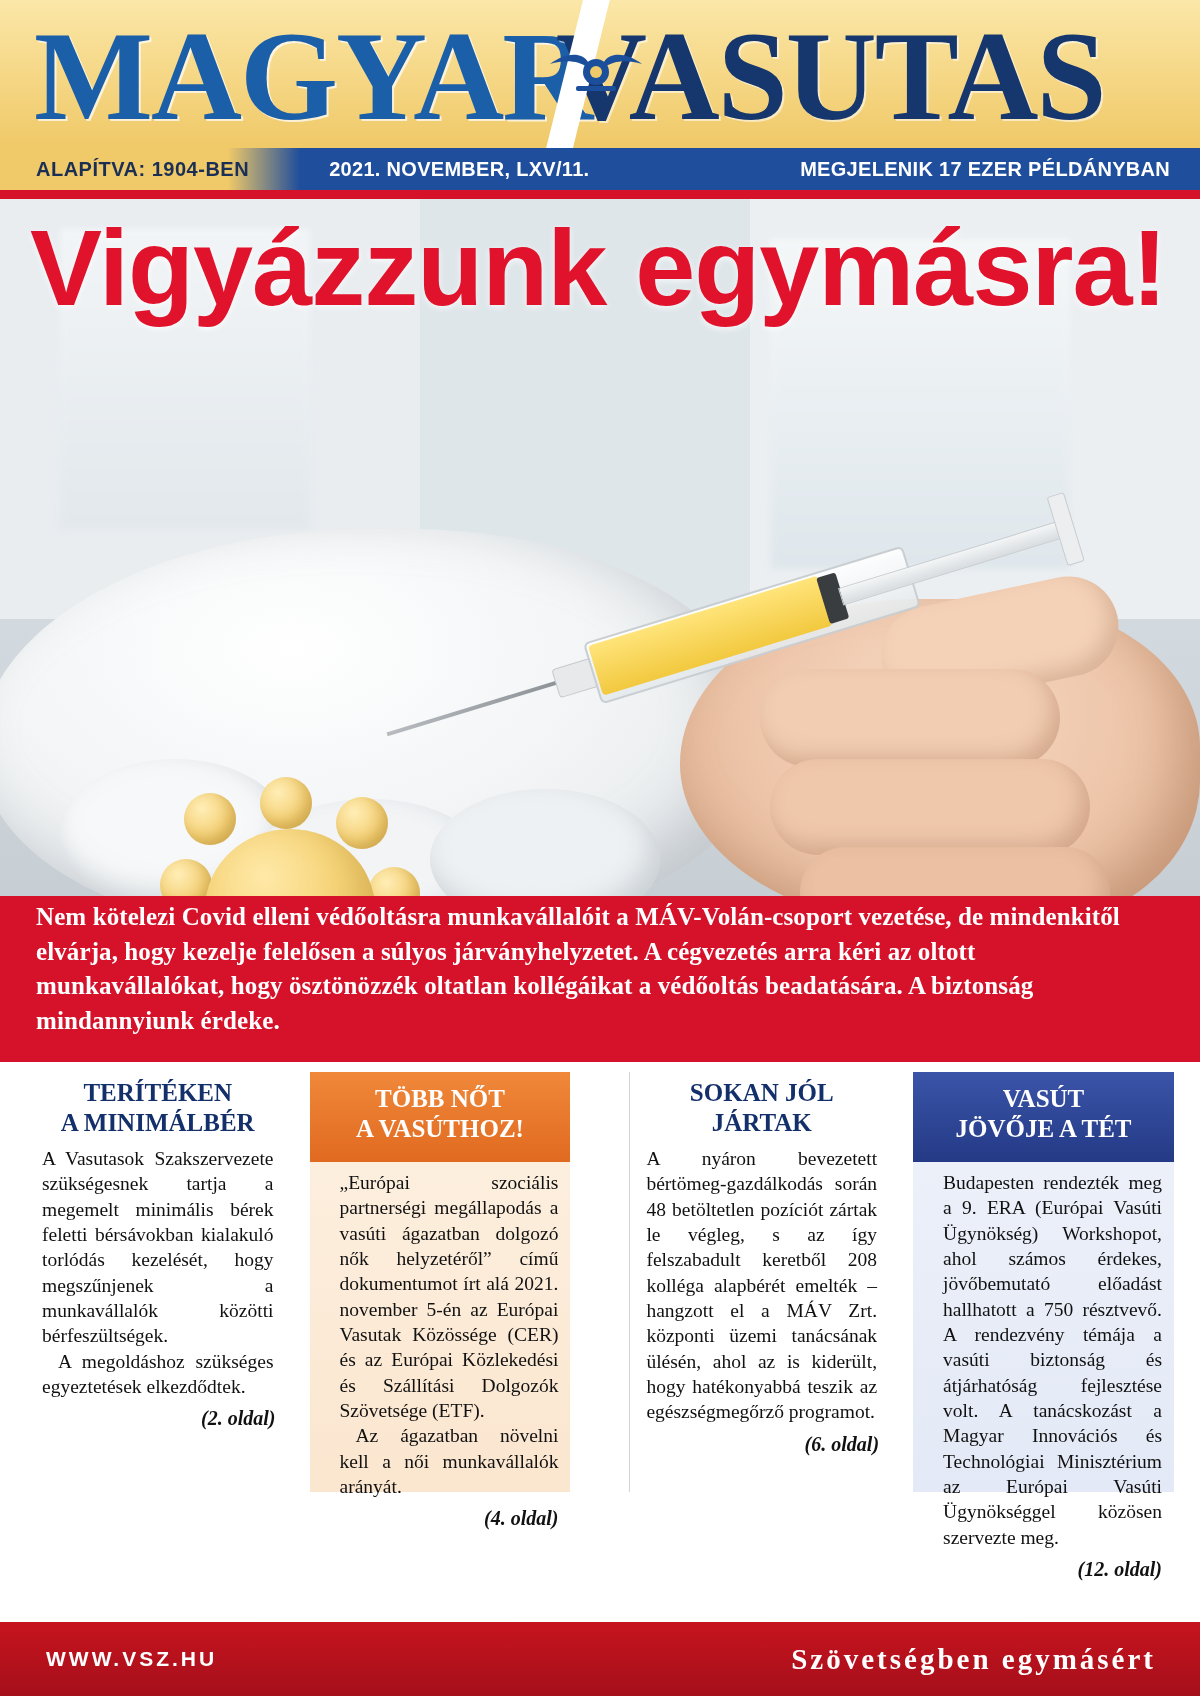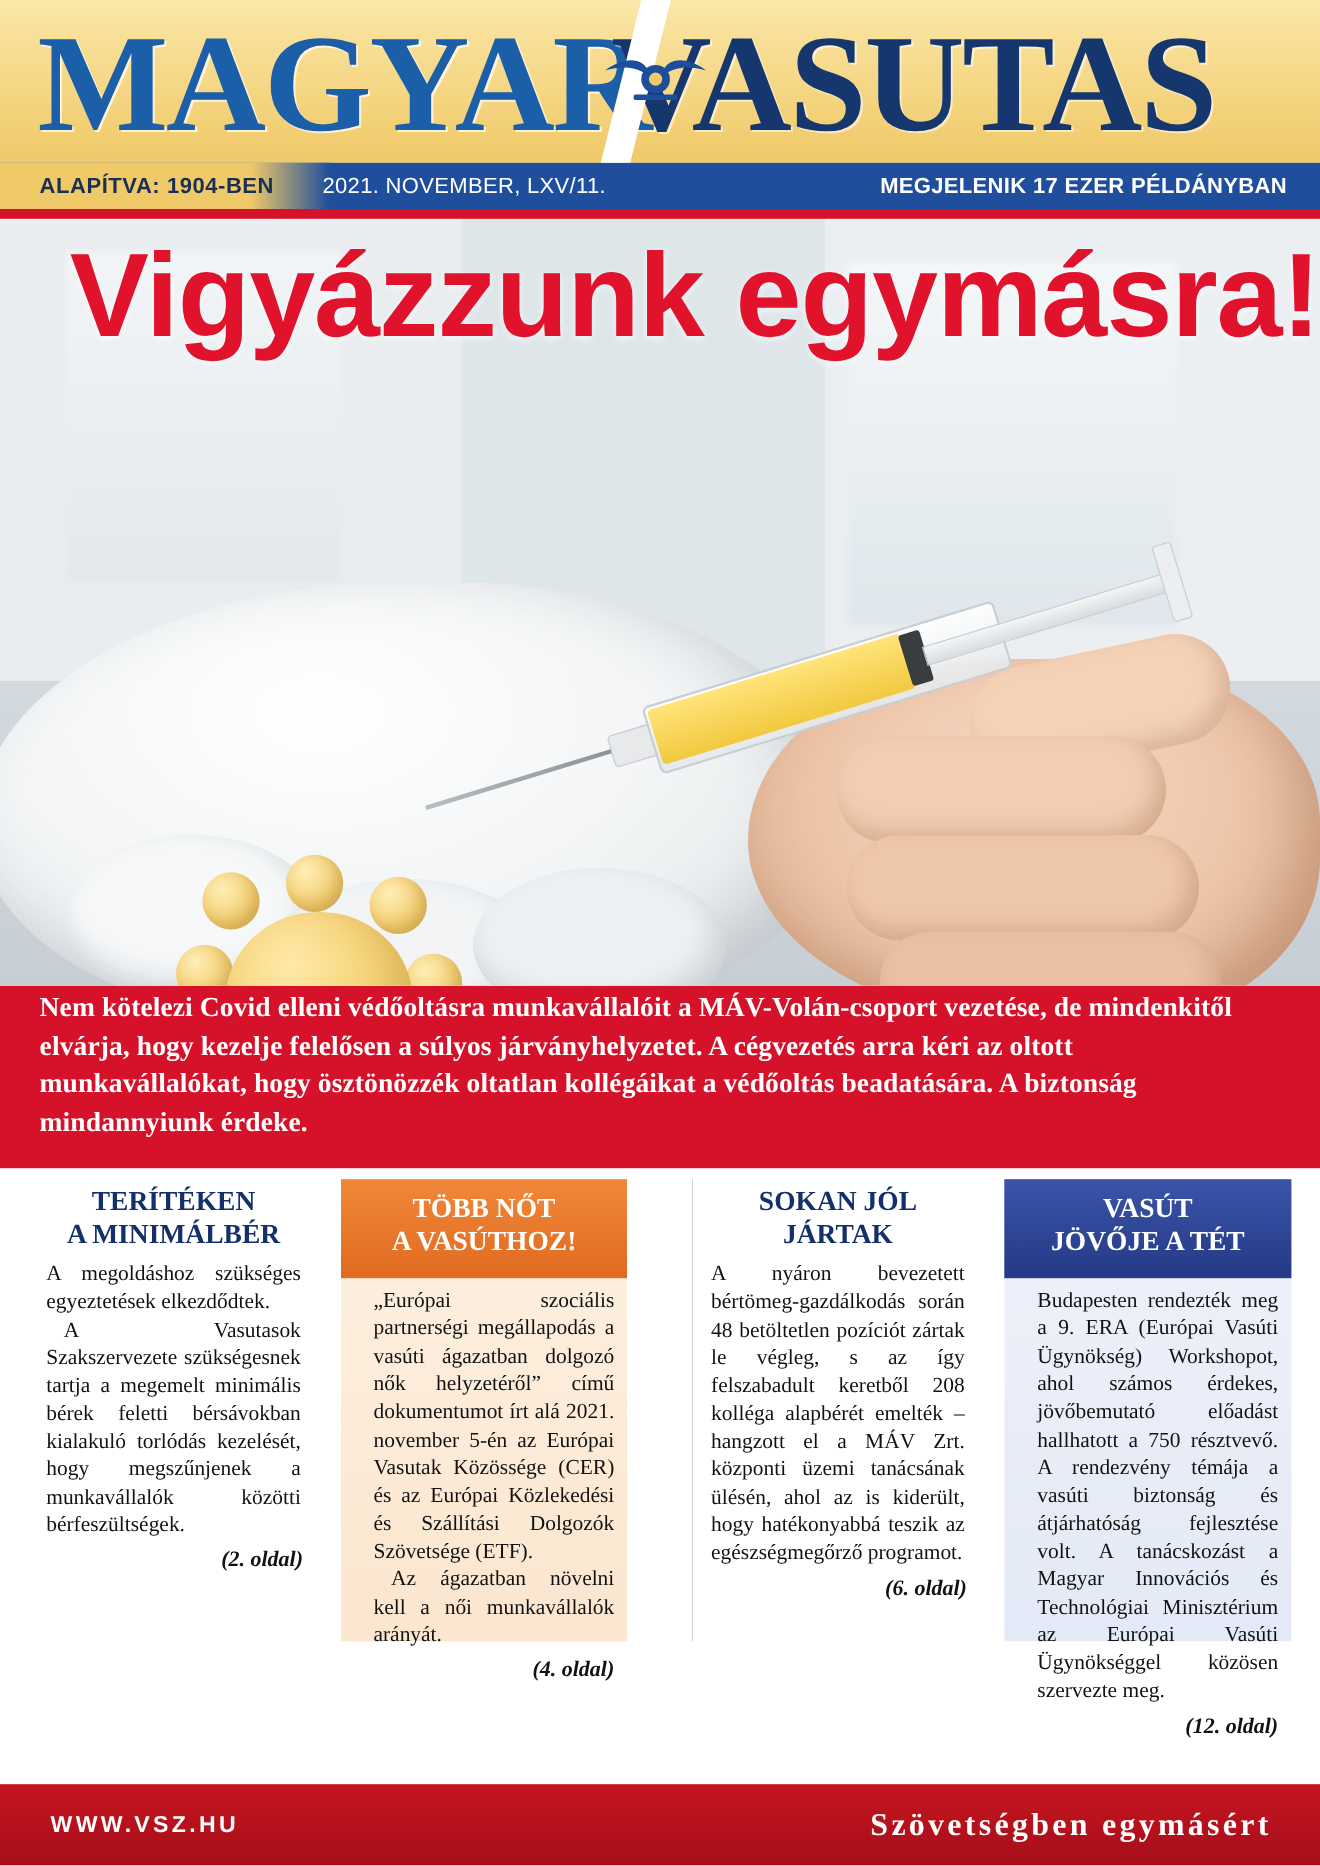--- a/index.html
+++ b/index.html
@@ -77,22 +77,22 @@
   .mast-bar .founded{
     position:relative;z-index:2;
     margin-left:36px;
     color:#1b2f55;
     font-weight:bold;
     font-size:20px;
     letter-spacing:.5px;
   }
   .mast-bar .issue{
     position:relative;z-index:2;
-    margin-left:44px;
-    font-weight:normal;font-size:20px;letter-spacing:.3px;
+    margin-left:80px;
+    font-weight:bold;font-size:20px;letter-spacing:.3px;
   }
   .mast-bar .circ{
     position:relative;z-index:2;
     margin-left:auto;margin-right:30px;
     font-weight:bold;font-size:20px;letter-spacing:.3px;
   }
 
   .red-rule{height:9px;background:#d5122a;}
 
   
@@ -159,21 +159,21 @@
   .syr-hub{position:absolute;left:176px;top:66px;width:40px;height:28px;background:#e8e9eb;border-radius:4px;border:1px solid #c6c9cc;}
   .syr-barrel{position:absolute;left:214px;top:50px;width:330px;height:60px;background:linear-gradient(180deg,rgba(255,255,255,.92),rgba(228,233,236,.9));border:2px solid #c9ced2;border-radius:6px;}
   .syr-fluid{position:absolute;left:218px;top:54px;width:240px;height:52px;background:linear-gradient(180deg,#ffe47a,#f2c93f);border-radius:4px;}
   .syr-plunger{position:absolute;left:456px;top:56px;width:20px;height:48px;background:#3a3d40;border-radius:3px;}
   .syr-rod{position:absolute;left:474px;top:72px;width:230px;height:16px;background:linear-gradient(180deg,#f3f5f6,#d9dde0);border:1px solid #c8cccf;}
   .syr-flange{position:absolute;left:700px;top:46px;width:16px;height:70px;background:#eceef0;border:1px solid #c8cccf;border-radius:3px;}
 
   .hero-title{
     position:absolute;
     left:0;right:0;top:12px;
-    text-align:right;
+    text-align:left;
     font-family:"Liberation Sans", sans-serif;
     font-weight:bold;
     font-size:108px;
     line-height:1.05;
     color:#e1122b;
     letter-spacing:-1px;
     text-shadow:0 2px 6px rgba(255,255,255,.75);
     z-index:8;
     margin-left:30px;
   }
@@ -338,22 +338,22 @@
   <div class="lead">Nem kötelezi Covid elleni védőoltásra munkavállalóit a MÁV-Volán-csoport vezetése, de mindenkitől elvárja, hogy kezelje felelősen a súlyos járványhelyzetet. A cégvezetés arra kéri az oltott munkavállalókat, hogy ösztönözzék oltatlan kollégáikat a védőoltás beadatására. A biztonság mindannyiunk érdeke.</div>
 
   <div class="teasers">
 
     <div class="col">
       <div class="col-head plain">
         <div>TERÍTÉKEN</div>
         <div>A MINIMÁLBÉR</div>
       </div>
       <div class="col-body">
+        <p>A Vasutasok Szakszervezete szükségesnek tartja a megemelt minimális bérek feletti bérsávokban kialakuló torlódás kezelését, hogy megszűnjenek a munkavállalók közötti bérfeszültségek.</p>
         <p>A megoldáshoz szükséges egyeztetések elkezdődtek.</p>
-        <p>A Vasutasok Szakszervezete szükségesnek tartja a megemelt minimális bérek feletti bérsávokban kialakuló torlódás kezelését, hogy megszűnjenek a munkavállalók közötti bérfeszültségek.</p>
       </div>
       <div class="page-ref">(2. oldal)</div>
     </div>
 
     <div class="col orange boxed">
       <div class="hdr-band">
         <div class="col-head on-orange">
           <div>TÖBB NŐT</div>
           <div>A VASÚTHOZ!</div>
         </div>

